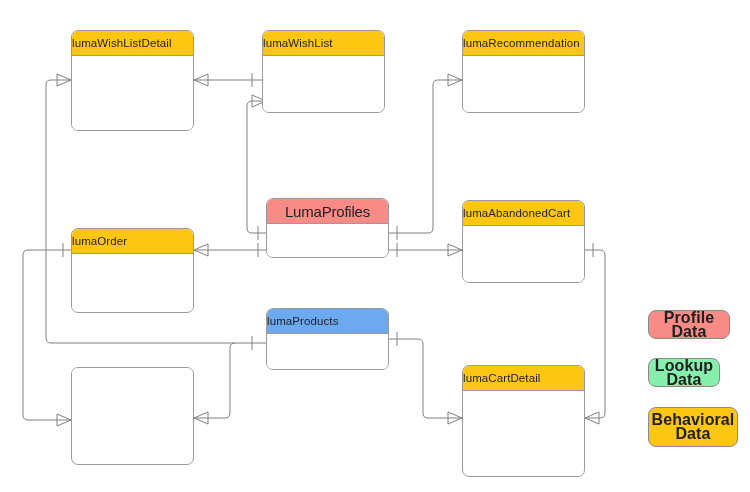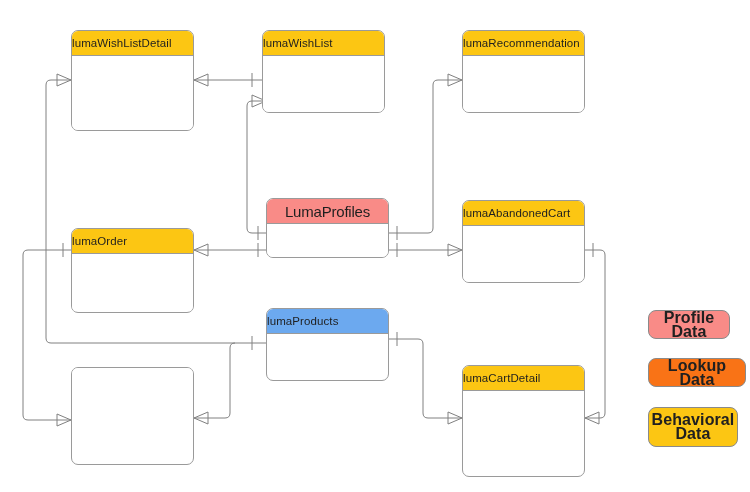--- a/index.html
+++ b/index.html
@@ -150,37 +150,37 @@
   <div class="entity profile" id="e4" style="left: 266px; top: 198px; width: 123px; height: 60px;">
     <div class="entity-header" style="background: rgb(249, 139, 135);">LumaProfiles</div>
     <div class="entity-body" style="height: 34px;"></div>
   </div>
 
   <div class="entity" id="e5" style="left: 462px; top: 200px; width: 123px; height: 83px;">
     <div class="entity-header" style="background: rgb(252, 198, 19);">lumaAbandonedCart</div>
     <div class="entity-body" style="height: 57px;"></div>
   </div>
 
-  <div class="entity" id="e6" style="left: 266px; top: 308px; width: 123px; height: 73px;">
+  <div class="entity" id="e6" style="left: 266px; top: 308px; width: 123px; height: 62px;">
     <div class="entity-header" style="background: rgb(108, 169, 239);">lumaProducts</div>
     <div class="entity-body" style="height: 36px;"></div>
   </div>
 
   <div class="entity" id="e7" style="left: 71px; top: 367px; width: 123px; height: 98px;">
     <div class="entity-body" style="height: 72px;"></div>
   </div>
 
   <div class="entity" id="e8" style="left: 462px; top: 365px; width: 123px; height: 112px;">
     <div class="entity-header" style="background: rgb(252, 198, 19);">lumaCartDetail</div>
     <div class="entity-body" style="height: 74px;"></div>
   </div>
 
   <div class="legend-box" id="l0" style="left: 648px; top: 310px; width: 82px; height: 29px; background: rgb(249, 139, 135);">
     <span>Profile Data</span>
   </div>
-  <div class="legend-box" id="l1" style="left: 648px; top: 358px; width: 98px; height: 29px; background: #f97316;">
+  <div class="legend-box" id="l1" style="left: 648px; top: 358px; width: 72px; height: 29px; background: #86efac;">
     <span>Lookup Data</span>
   </div>
   <div class="legend-box" id="l2" style="left: 648px; top: 407px; width: 90px; height: 40px; background: rgb(252, 198, 19);">
     <span>Behavioral Data</span>
   </div>
 
 </div>
 
 </body></html>

